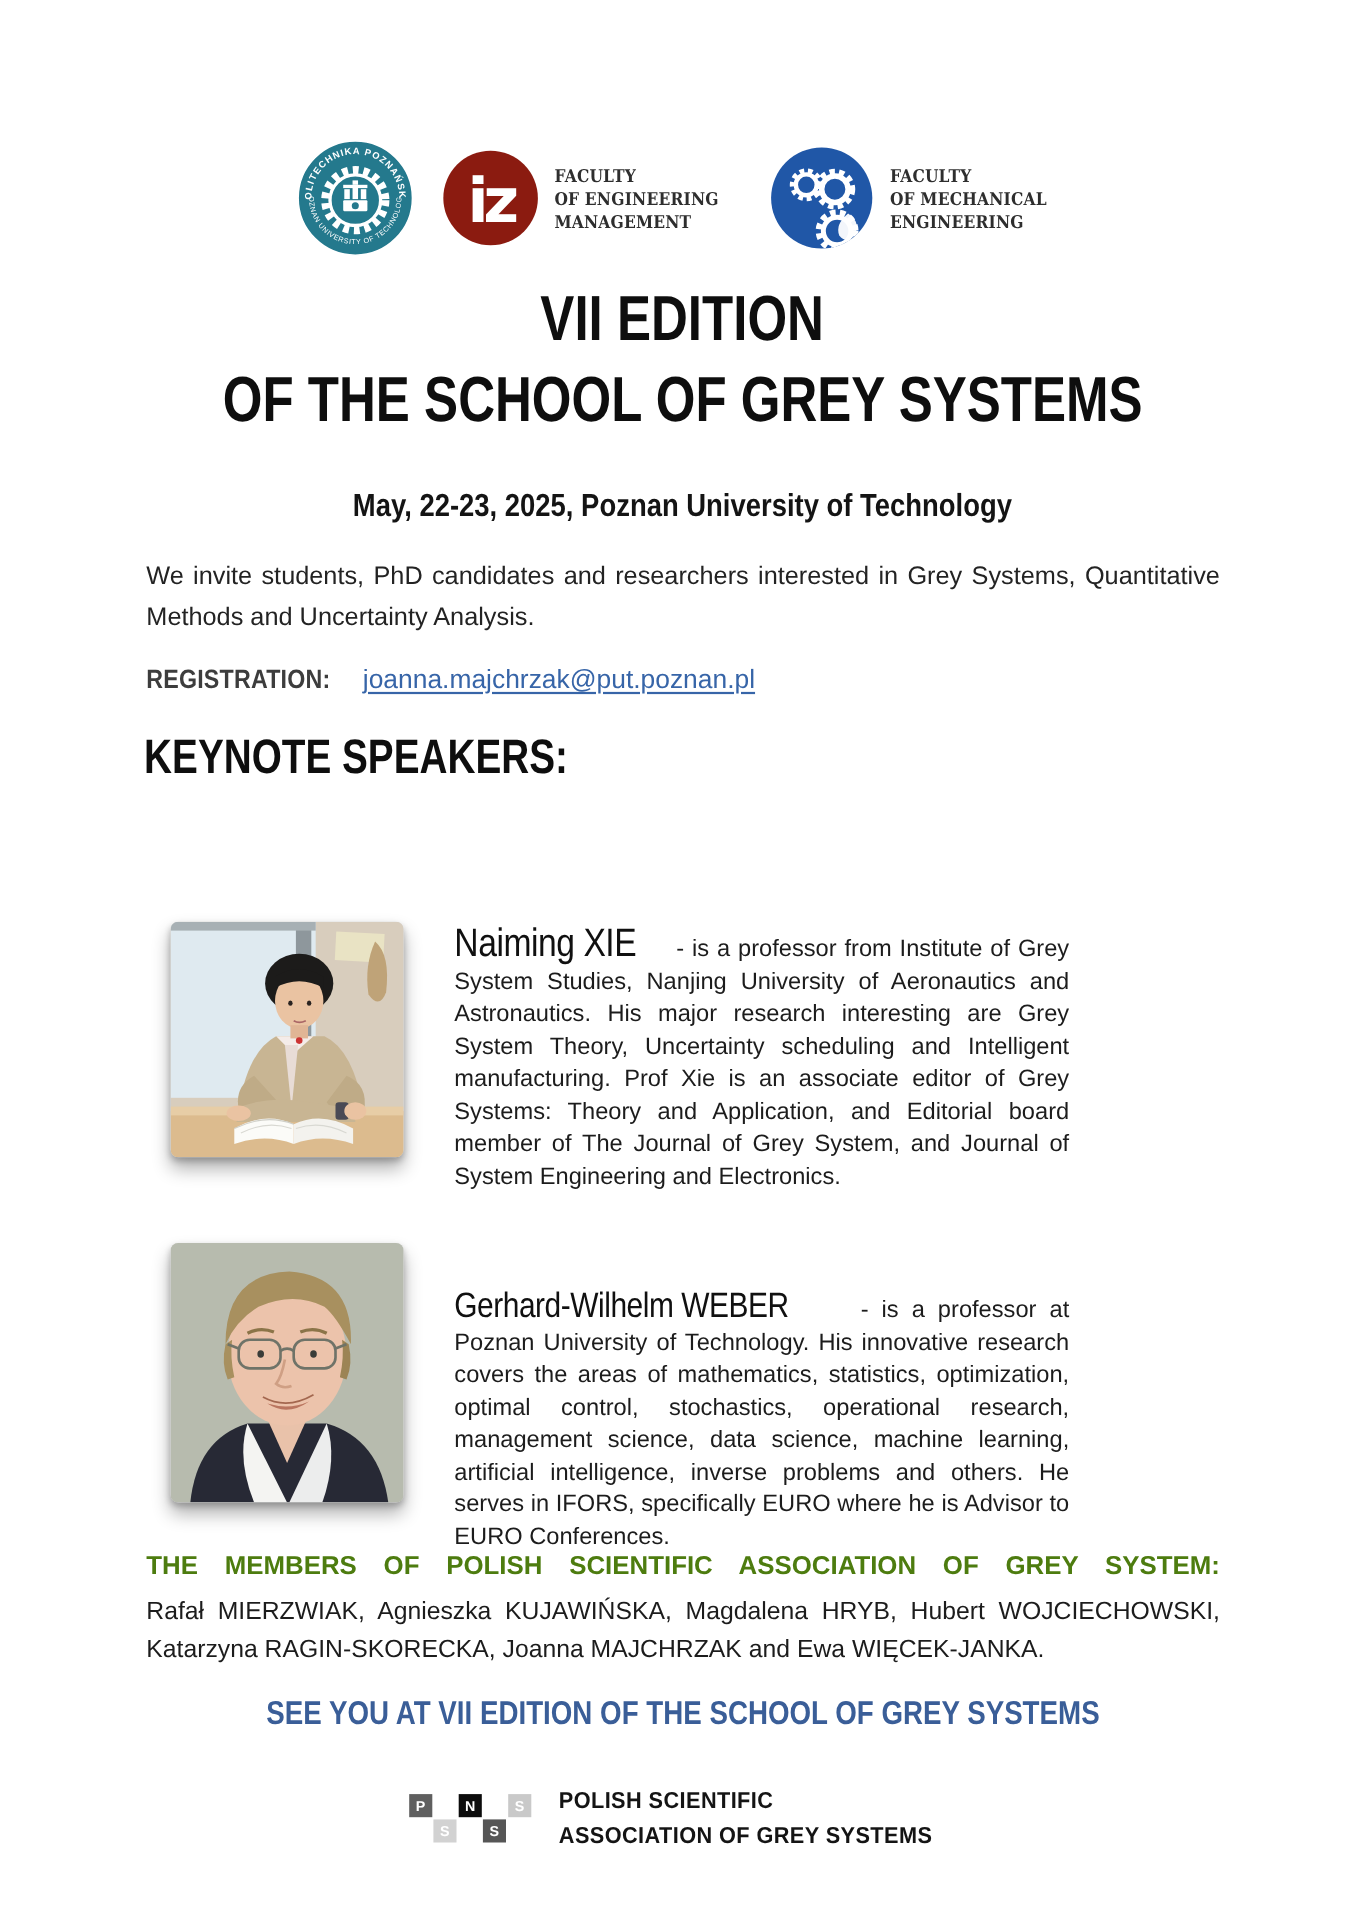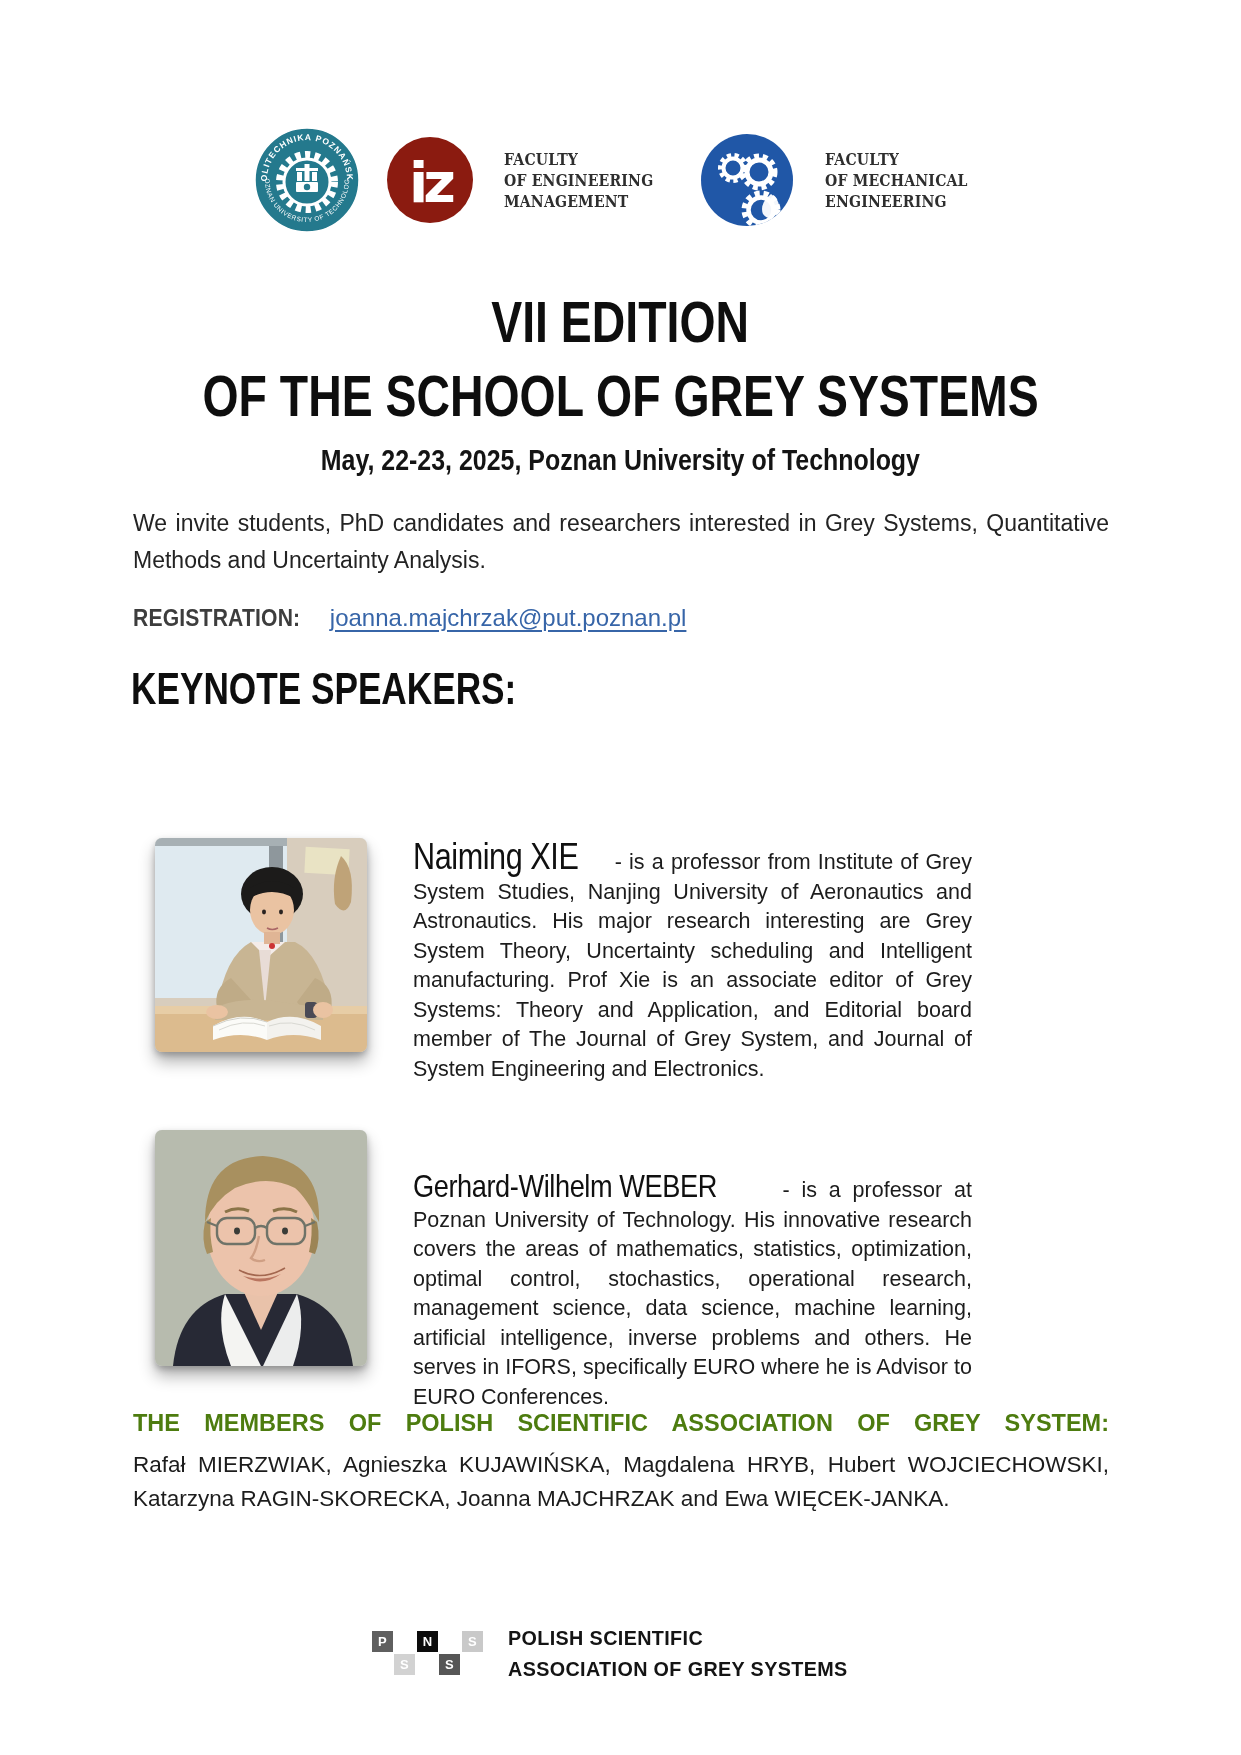--- a/index.html
+++ b/index.html
@@ -6,26 +6,26 @@
   html,body { background:#ffffff; }
   body { font-family:"Liberation Sans", sans-serif; color:#1f1f1f; }
   .page { position:relative; width:1241px; height:1755px; margin:0 auto; background:#fff; overflow:hidden; }
 
   
   .cond  { display:inline-block; transform:scaleX(.80); transform-origin:center; white-space:nowrap; }
   .condL { display:inline-block; transform:scaleX(.80); transform-origin:left center; white-space:nowrap; }
 
   
   .logos { position:absolute; top:124px; left:0; width:100%; display:flex; justify-content:center; align-items:center; gap:26px; }
-  .logo-group { display:flex; align-items:center; gap:30px; }
+  .logo-group { display:flex; align-items:center; gap:14px; }
   .logo-label { font-family:"DejaVu Serif", serif; font-weight:bold; font-size:16px; line-height:21px;
                 color:#2e2e2e; white-space:pre-line; transform:scaleX(.88); transform-origin:left center; letter-spacing:.2px; }
 
   
-  .title-line { position:absolute; width:100%; text-align:center; font-weight:bold; color:#0e0e0e;margin-top:32px; }
+  .title-line { position:absolute; width:100%; text-align:center; font-weight:bold; color:#0e0e0e; }
   .t1 { top:256px; font-size:58px; }
   .t2 { top:330px; font-size:58px;text-decoration:underline; }
   .date-line { position:absolute; top:444px; width:100%; text-align:center; font-weight:bold; font-size:29px; color:#141414; }
 
   .intro { position:absolute; top:505px; left:133px; width:976px; font-size:23px; line-height:37px;
            text-align:justify; color:#232323; }
 
   .registration { position:absolute; top:604px; left:133px; font-size:24px; }
   .reg-label { font-weight:bold; color:#3d3d3d; letter-spacing:.2px; display:inline-block; transform:scaleX(.88); transform-origin:left center; }
   .reg-link { color:#3765a8; text-decoration:underline; text-underline-offset:4px; cursor:pointer; }
@@ -231,20 +231,23 @@
     </svg>
   </div>
   <p class="bio bio-weber">
     <span class="speaker-name cond" style="transform:scaleX(.85);transform-origin:left bottom">Gerhard-Wilhelm WEBER</span>
     <span>- is a professor at Poznan University of Technology. His innovative research covers the areas of mathematics, statistics, optimization, optimal control, stochastics, operational research, management science, data science, machine learning, artificial intelligence, inverse problems and others. He serves in IFORS, specifically EURO where he is Advisor to EURO Conferences.</span>
   </p>
 
   <div class="members-heading">THE MEMBERS OF POLISH SCIENTIFIC ASSOCIATION OF GREY SYSTEM:</div>
   <p class="members-names">Rafał MIERZWIAK, Agnieszka KUJAWIŃSKA, Magdalena HRYB, Hubert WOJCIECHOWSKI, Katarzyna RAGIN-SKORECKA, Joanna MAJCHRZAK and Ewa WIĘCEK-JANKA.</p>
 
+  <div class="see-you" style="color:#3a5e98">
+    <span class="cond" style="transform:scaleX(.84)">SEE YOU AT VII EDITION OF THE SCHOOL OF GREY SYSTEMS</span>
+  </div>
 
   <div class="psags">
     <div class="psags-squares">
       <div class="sq" style="left:0;   top:0;    background:#5f5f5f">
           <span>P</span>
         </div>
       <div class="sq" style="left:45px; top:0;   background:#0c0c0c">
           <span>N</span>
         </div>
       <div class="sq" style="left:90px; top:0;   background:#c9c9c9">

